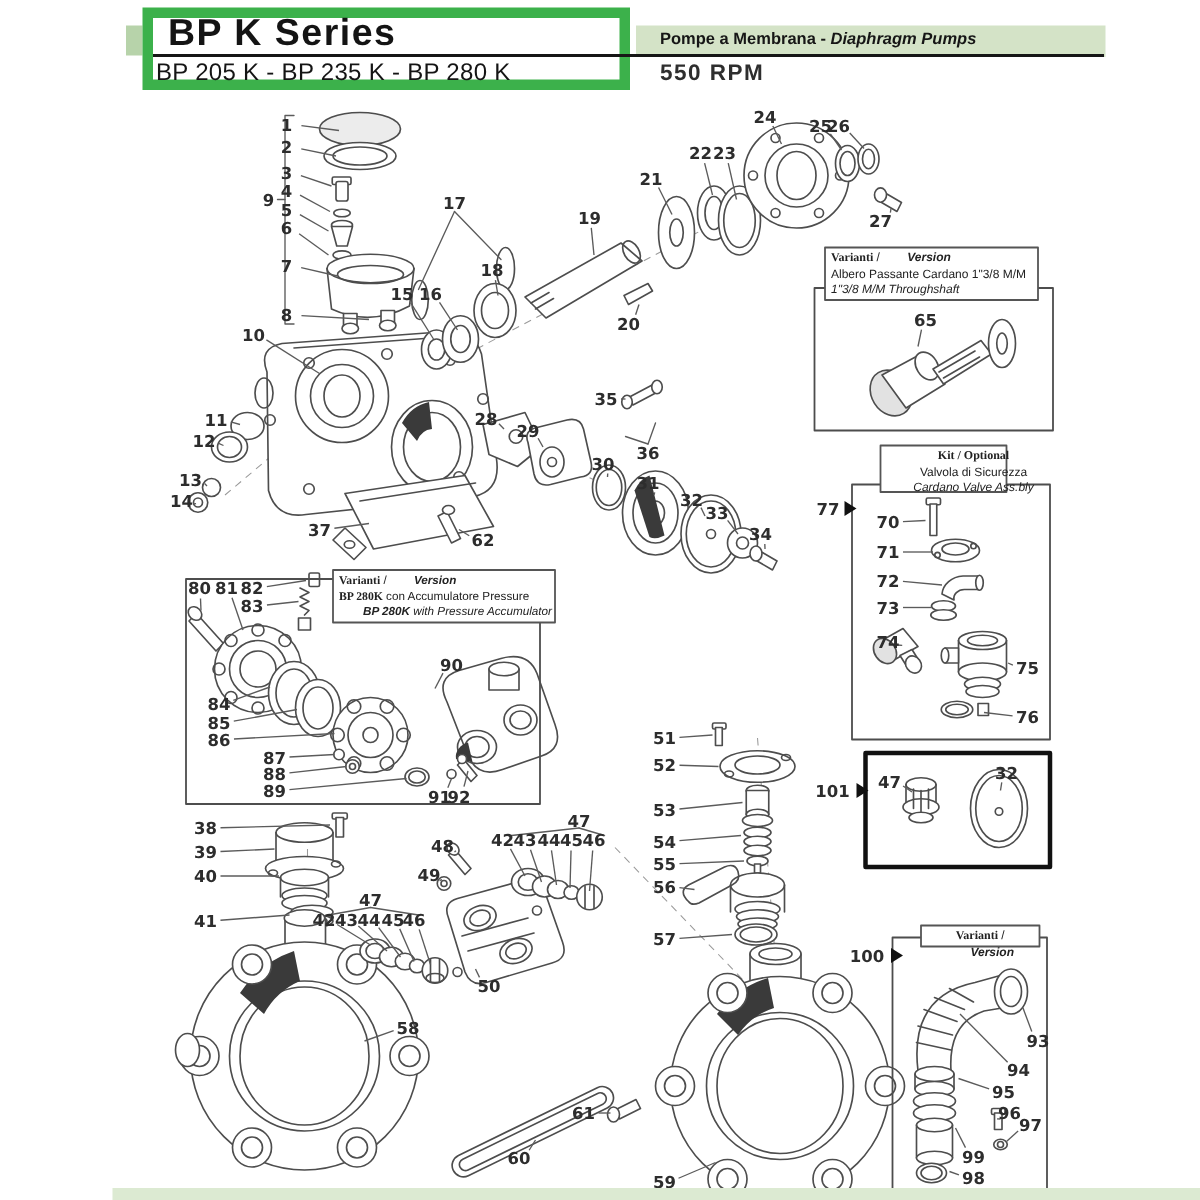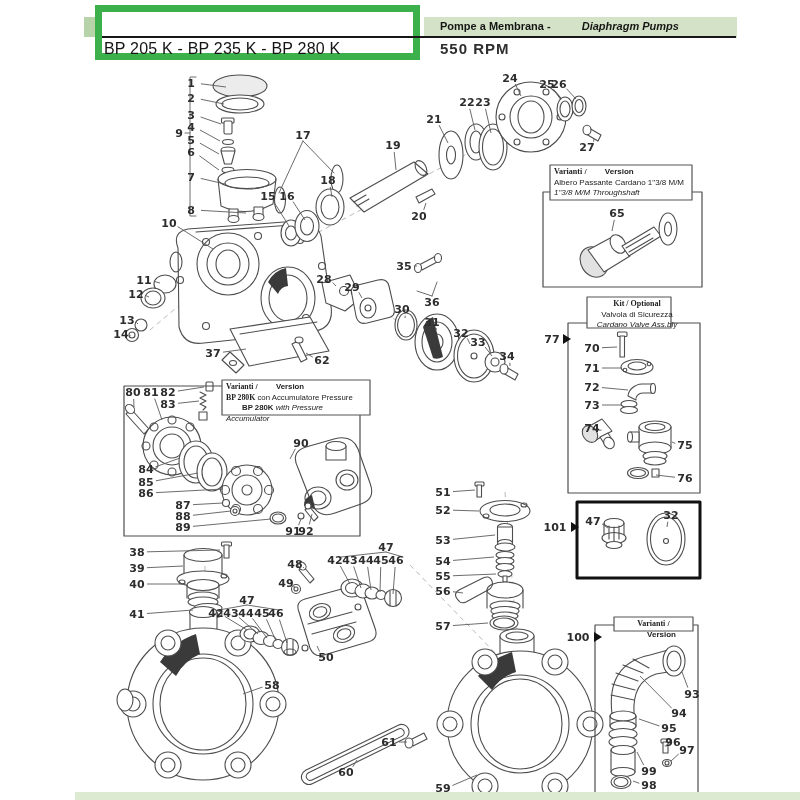--- a/index.html
+++ b/index.html
@@ -7,42 +7,43 @@
         font-family:"Liberation Sans",sans-serif;color:#1c1c1c;}
   
   .band{position:absolute;left:424px;top:17px;width:313px;height:21px;background:#d4e3c7;}
   .stub{position:absolute;left:84px;top:17px;width:13px;height:20px;background:#b7d3aa;}
   .hline{position:absolute;left:102px;top:36px;width:634px;height:2px;background:#161616;}
   .titlebox{position:absolute;left:95px;top:5px;width:311px;height:41px;background:#fff;
             border:7px solid #3cb14b;}
   .series{position:absolute;left:112px;top:8px;font-size:25px;font-weight:800;letter-spacing:1px;color:#141414;}
   .models{position:absolute;left:104px;top:40px;font-size:16px;font-weight:400;letter-spacing:.2px;color:#141414;}
   .subtitle{position:absolute;left:440px;top:20px;font-size:11px;font-weight:700;color:#161616;}
-  .subtitle i{font-style:italic;margin-left:28px;}
+  .subtitle i{font-style:italic;}
   .rpm{position:absolute;left:440px;top:40px;font-size:15px;font-weight:800;letter-spacing:1px;color:#2e2e2e;}
   .footerstrip{position:absolute;left:75px;top:792px;width:725px;height:8px;background:#dcead2;}
   
   svg.diag{position:absolute;left:0;top:0;}
   #callouts text{font:bold 11px "DejaVu Sans",sans-serif;fill:#2d2d2d;}
   
   .tab{position:absolute;font-size:8px;line-height:10.5px;color:#222;background:transparent;}
   .tab b{font-weight:700;font-family:Liberation Serif, serif;}
-  .tab .bi{font-weight:700;padding-left:16px;}
+  .tab .bi{font-weight:700;font-style:italic;padding-left:16px;}
   .tab i{font-style:italic;}
   .tc{text-align:center;}
 </style>
 </head>
 <body>
 
 <div id="page">
 
   <div class="band"></div>
   <div class="stub"></div>
   <div class="titlebox"></div>
   <div class="hline"></div>
+  <div class="series">BP K  Series</div>
   <div class="models">BP 205 K - BP 235 K - BP 280 K</div>
   <div class="subtitle"><span>Pompe a Membrana - </span><i>Diaphragm Pumps</i></div>
   <div class="rpm">550 RPM</div>
 
   <svg class="diag" width="800" height="800" viewBox="0 0 800 800">
 
     <g stroke="#9a9a9a" stroke-width="0.7" stroke-dasharray="5 4" fill="none">
       <line x1="150" y1="330" x2="238" y2="256"></line>
       <line x1="262" y1="262" x2="558" y2="106"></line>
       <line x1="352" y1="300" x2="503" y2="368"></line>
@@ -648,21 +649,21 @@
         <text x="671" y="519" text-anchor="middle">32</text>
       </g>
   </svg>
 
   <div class="tab" style="left:554px;top:167px;width:136px;">
     <div><b>Varianti</b><span> / </span><span class="bi">Version</span></div>
     <div>Albero Passante Cardano 1"3/8 M/M</div>
     <div><i>1"3/8 M/M Throughshaft</i></div>
   </div>
 
-  <div class="tab tc" style="left:588px;top:299px;width:98px;">
+  <div class="tab tc" style="left:600px;top:299px;width:98px;">
     <div><b>Kit / Optional</b></div>
     <div>Valvola di Sicurezza</div>
     <div><i>Cardano Valve Ass.bly</i></div>
   </div>
 
   <div class="tab" style="left:226px;top:382px;width:142px;font-size:7.8px;">
     <div><b>Varianti</b><span> / </span><span class="bi">Version</span></div>
     <div><b>BP 280K</b><span> con Accumulatore Pressure</span></div>
     <div><span class="bi">BP 280K</span><i> with Pressure Accumulator</i></div>
   </div>

